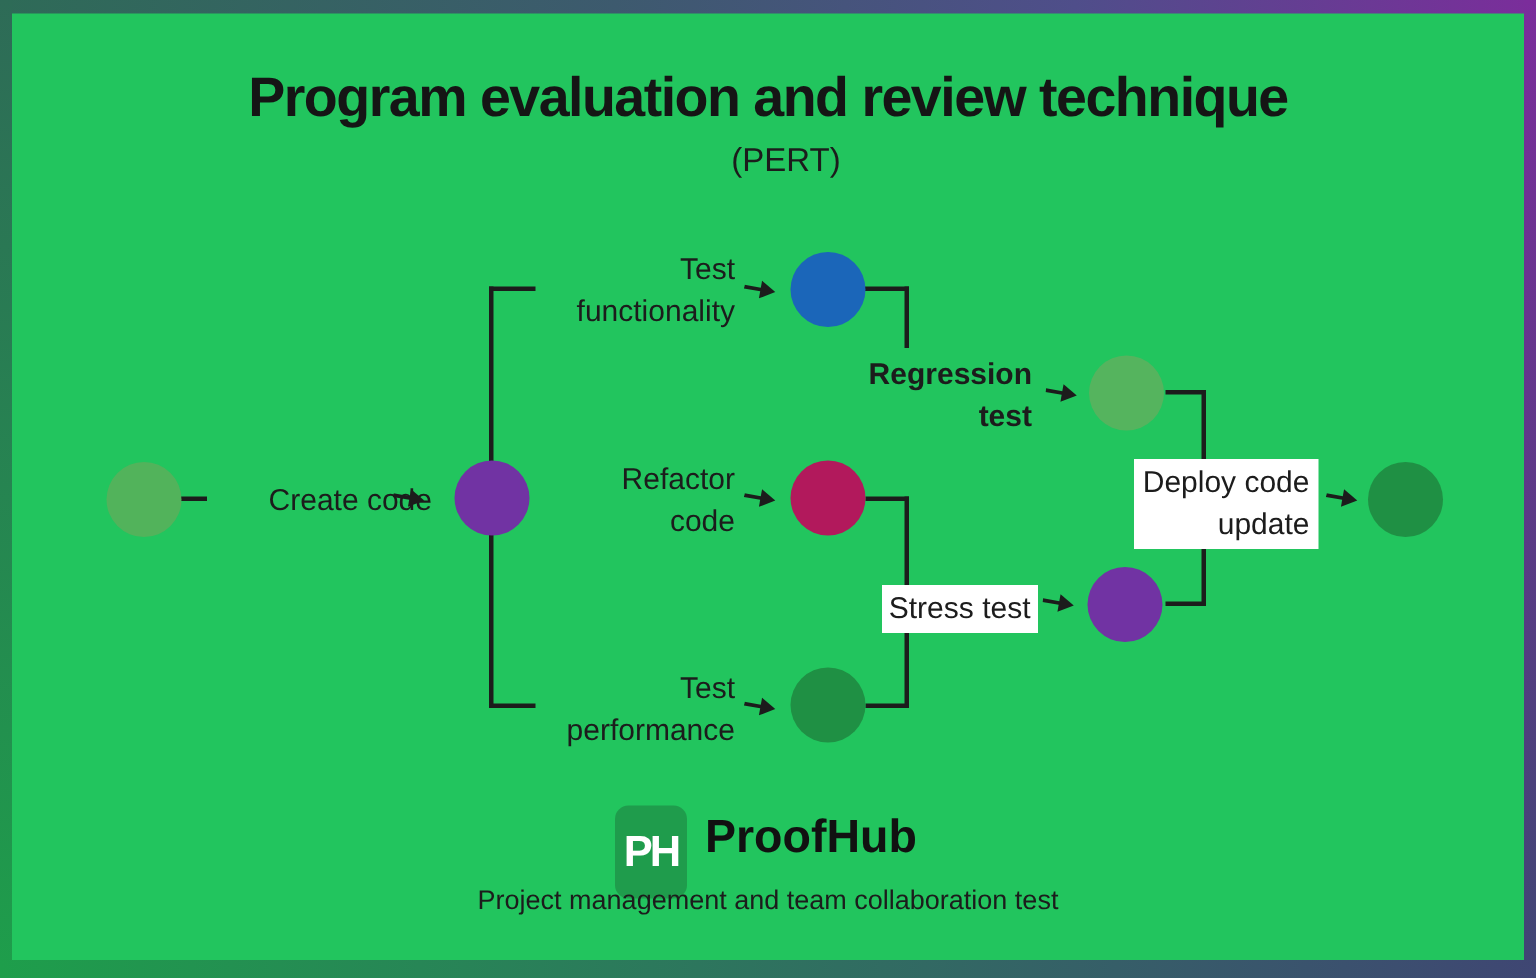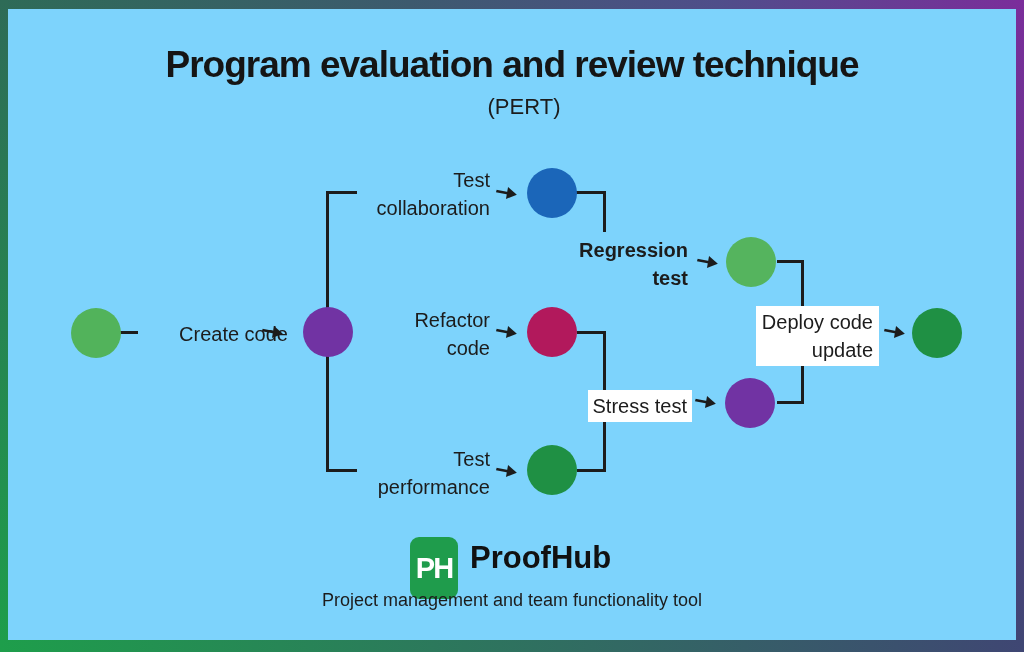--- a/index.html
+++ b/index.html
@@ -1,16 +1,16 @@
 <!DOCTYPE html>
 <html><head>
 <meta charset="utf-8">
 <style>
   html,body{margin:0;padding:0;background:#ffffff;}
-  .frame{position:relative;width:1024px;height:652px;background:#7dd3fc;overflow:hidden;
+  .frame{position:relative;width:1024px;height:652px;background:#22c55e;overflow:hidden;
          font-family:"Liberation Sans", sans-serif;color:#1c1c1c;}
   
   .edge{position:absolute;}
   .edge-top{left:0;top:0;width:1024px;height:9px;
     background:linear-gradient(90deg,#2e6b57 0%,#3d5a6e 40%,#4f4e8a 70%,#7b2d9b 100%);}
   .edge-right{right:0;top:0;width:8px;height:652px;
     background:linear-gradient(180deg,#7b2d9b 0%,#3f4673 100%);}
   .edge-bottom{left:0;bottom:0;width:1024px;height:12px;
     background:linear-gradient(90deg,#1e9e4b 0%,#3f4673 100%);}
   .edge-left{left:0;top:0;width:8px;height:652px;
@@ -96,21 +96,21 @@
   <div class="ln ln-crimson-v"></div>
   <div class="ln ln-perf-h"></div>
   <div class="ln ln-lg-h"></div>
   <div class="ln ln-deploy-v"></div>
   <div class="ln ln-stress-h"></div>
 
   <div class="lbl lbl-create">Create code</div>
 
   <div class="lbl lbl-func">
     <div>Test</div>
-    <div>collaboration</div>
+    <div>functionality</div>
   </div>
 
   <div class="lbl lbl-refactor">
     <div>Refactor</div>
     <div>code</div>
   </div>
 
   <div class="lbl lbl-perf">
     <div>Test</div>
     <div>performance</div>
@@ -161,14 +161,14 @@
     <line x1="0" y1="8" x2="12" y2="8" stroke="#1c1c1c" stroke-width="2.5"></line>
       <path d="M11 2 L21 8 L11 14 Z" fill="#1c1c1c"></path>
     </svg>
   <svg class="arrow a-deploy" viewBox="0 0 22 16">
     <line x1="0" y1="8" x2="12" y2="8" stroke="#1c1c1c" stroke-width="2.5"></line>
       <path d="M11 2 L21 8 L11 14 Z" fill="#1c1c1c"></path>
     </svg>
 
   <div class="logo-badge" style="background: rgb(31, 156, 76);">PH</div>
   <div class="brand">ProofHub</div>
-  <div class="tagline">Project management and team functionality tool</div>
+  <div class="tagline">Project management and team collaboration test</div>
 </div>
 
 </body></html>

